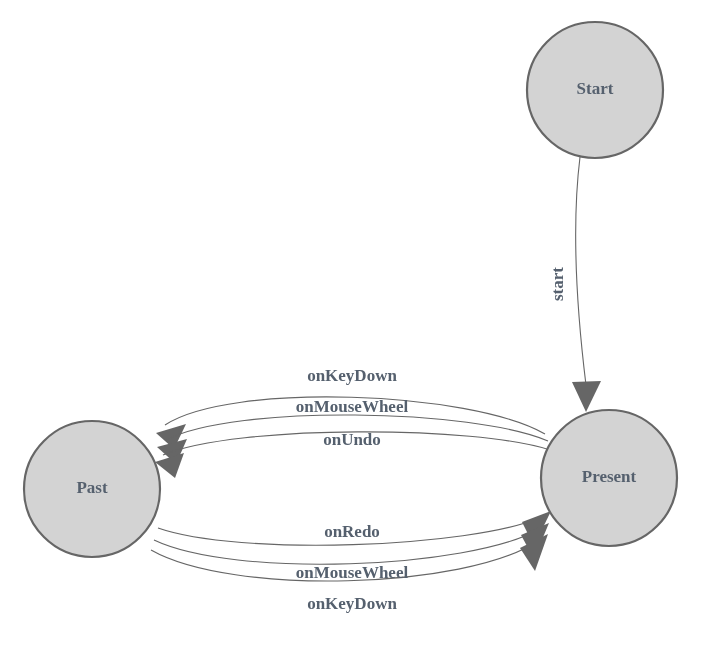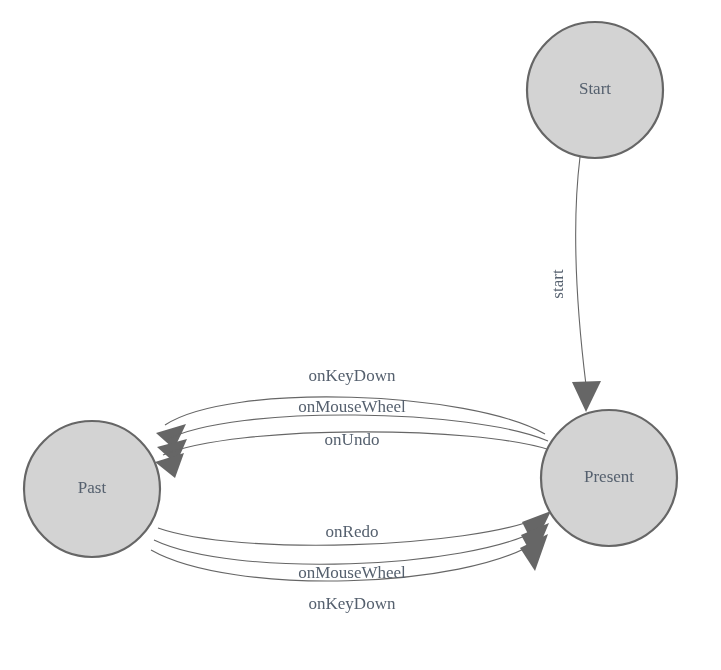--- a/index.html
+++ b/index.html
@@ -11,20 +11,21 @@
     width: 721px;
     height: 670px;
     overflow: hidden;
     font-family: "Liberation Serif", "DejaVu Serif", serif;
   }
   #diagram-canvas {
     position: relative;
     width: 606px;
     height: 670px;
     background: #ffffff;
+    font-weight: bold;
   }
   svg.graph {
     position: absolute;
     top: 0;
     left: 0;
     width: 721px;
     height: 670px;
     display: block;
   }
   .node-circle {

